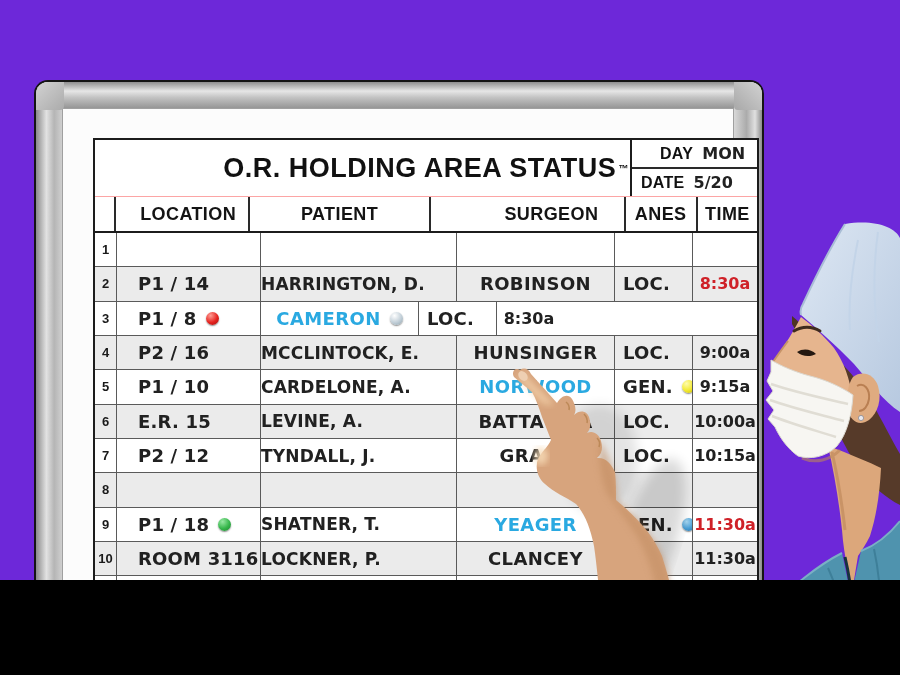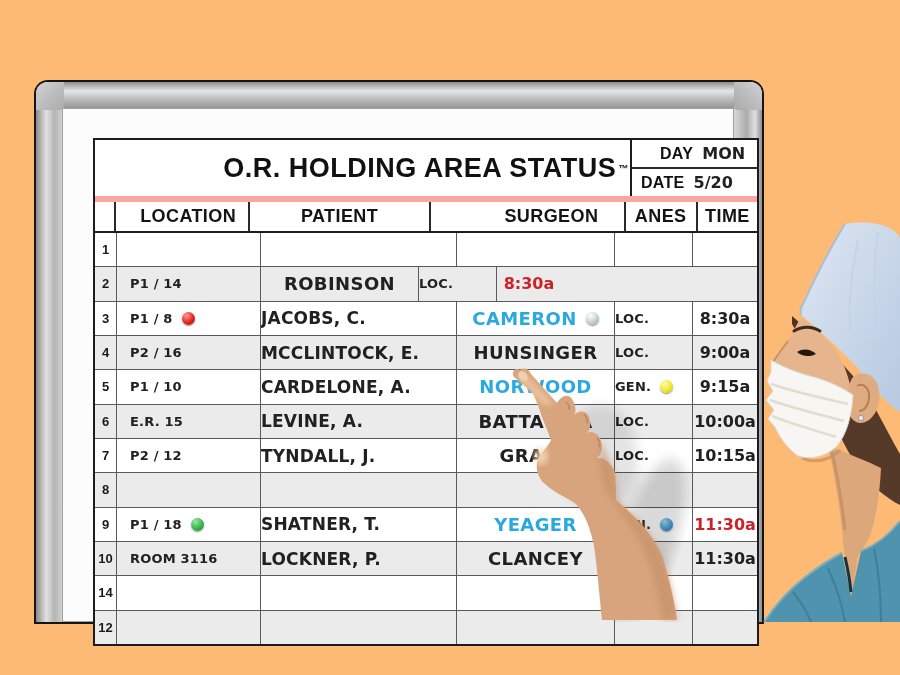--- a/index.html
+++ b/index.html
@@ -1,16 +1,16 @@
 <!DOCTYPE html>
 <html><head>
 <meta charset="utf-8">
 <style>
   html,body{margin:0;padding:0;background:#000;}
-  .stage{position:relative;width:900px;height:675px;background:#fdba74;overflow:hidden;
+  .stage{position:relative;width:900px;height:580px;background:#6d28d9;overflow:hidden;
          font-family:"Liberation Sans",sans-serif;}
   
   .board{position:absolute;left:36px;top:82px;width:726px;height:540px;
          border-radius:12px 12px 0 0;background:#b9b9b9;box-shadow:0 0 0 2px #141414;}
   .frame-top{position:absolute;left:0;top:0;right:0;height:26px;border-radius:12px 12px 0 0;
          background:linear-gradient(180deg,#8f8f8f 0%,#e6e6e6 35%,#c2c2c2 60%,#969696 100%);}
   .frame-left{position:absolute;left:0;top:0;bottom:0;width:26px;border-radius:12px 0 0 0;
          background:linear-gradient(90deg,#8a8a8a 0%,#e2e2e2 40%,#b5b5b5 70%,#cfcfcf 100%);}
   .frame-right{position:absolute;right:0;top:0;bottom:0;width:28px;border-radius:0 12px 0 0;
          background:linear-gradient(90deg,#d8d8d8 0%,#ababab 45%,#e0e0e0 75%,#8c8c8c 100%);}
@@ -27,41 +27,41 @@
          justify-content:center;font-weight:bold;font-size:27px;letter-spacing:.5px;color:#111;}
   .tm{font-size:10px;vertical-align:super;margin-left:2px;font-weight:bold;}
   .daydate{position:absolute;right:0;top:0;bottom:0;width:127px;border-left:2px solid #1c1c1c;
            box-sizing:border-box;display:flex;flex-direction:column;}
   .dd-line{flex:1;display:flex;align-items:center;padding-left:9px;gap:9px;}
   .dd-line.first{border-bottom:2px solid #2a2a2a;padding-left:28px;}
   .dd-label{font-weight:bold;font-size:16px;color:#111;letter-spacing:.3px;}
   .hw{font-family:"DejaVu Sans",sans-serif;font-weight:700;color:#212121;}
   .dd-val{font-size:16px;}
   
-  .hdr{display:flex;height:37px;border-top:6px solid #fca5a5;border-bottom:2px solid #1c1c1c;
+  .hdr{display:flex;height:37px;border-top:1px solid #fca5a5;border-bottom:2px solid #1c1c1c;
        box-sizing:border-box;}
   .hdr .hcell{display:flex;align-items:center;justify-content:center;font-weight:bold;
        font-size:18px;color:#141414;letter-spacing:.4px;border-right:2px solid #2a2a2a;
        box-sizing:border-box;height:100%;}
   .hdr .hcell:last-child{border-right:none;}
   .rows{position:absolute;left:0;right:0;top:93px;bottom:0;display:flex;flex-direction:column;}
   .row{flex:1;display:flex;border-top:1.5px solid #5a5a5a;box-sizing:border-box;}
   .row:first-child{border-top:none;}
   .row.alt{background:#ebebeb;}
   .cell{display:flex;align-items:center;border-right:1.5px solid #5a5a5a;box-sizing:border-box;
         overflow:hidden;white-space:nowrap;}
   .cell:last-child{border-right:none;}
   .w-num{width:22px;justify-content:center;}
   .w-loc{width:144px;padding-left:13px;}
   .w-pat{width:196px;}
   .w-sur{width:158px;justify-content:center;}
   .w-anes{width:78px;}
   .w-time{width:64px;justify-content:center;}
   .c-num{font-family:"Liberation Sans",sans-serif;font-weight:bold;font-size:13px;color:#1a1a1a;}
-  .t-loc,.t-anes{font-size:13px;letter-spacing:.2px;}
+  .t-loc,.t-anes{font-size:18px;letter-spacing:.2px;margin-left:8px;}
   .t-pat{font-size:17px;letter-spacing:.2px;}
   .t-sur{font-size:18px;letter-spacing:.4px;}
   .t-time{font-size:16px;}
   .blue-marker{color:#2aa9e1;}
   .red-marker{color:#cf2128;}
   .magnet{display:inline-block;width:13px;height:13px;border-radius:50%;margin-left:9px;
           box-shadow:0 1px 1.5px rgba(0,0,0,.45);flex:none;}
   .m-red{background:radial-gradient(circle at 35% 28%,#ff9d94,#e5221e 55%,#9c100e);}
   .m-gray{background:radial-gradient(circle at 35% 28%,#ffffff,#c2cfd8 55%,#8da1ac);}
   .m-yellow{background:radial-gradient(circle at 35% 28%,#fffcac,#f2e930 55%,#c4b509);}
@@ -131,40 +131,40 @@
                 <span class="hw t-time"></span>
               </div>
             </div>
             <div class="row alt">
               <div class="cell w-num">
                 <span class="c-num">2</span>
               </div>
               <div class="cell w-loc">
                 <span class="hw t-loc">P1 / 14</span>
               </div>
+              <div class="cell w-pat">
+                <span class="hw t-pat">HARRINGTON, D.</span>
+              </div>
               <div class="cell w-sur">
                 <span class="hw t-sur">ROBINSON</span>
               </div>
               <div class="cell w-anes">
                 <span class="hw t-anes">LOC.</span>
               </div>
               <div class="cell w-time">
                 <span class="hw t-time red-marker">8:30a</span>
               </div>
             </div>
             <div class="row">
               <div class="cell w-num">
                 <span class="c-num">3</span>
               </div>
               <div class="cell w-loc">
                 <span class="hw t-loc">P1 / 8</span>
                 <span class="magnet m-red"></span>
-              </div>
-              <div class="cell w-pat">
-                <span class="hw t-pat">JACOBS, C.</span>
               </div>
               <div class="cell w-sur">
                 <span class="hw t-sur blue-marker">CAMERON</span>
                 <span class="magnet m-gray"></span>
               </div>
               <div class="cell w-anes">
                 <span class="hw t-anes">LOC.</span>
               </div>
               <div class="cell w-time">
                 <span class="hw t-time">8:30a</span>

